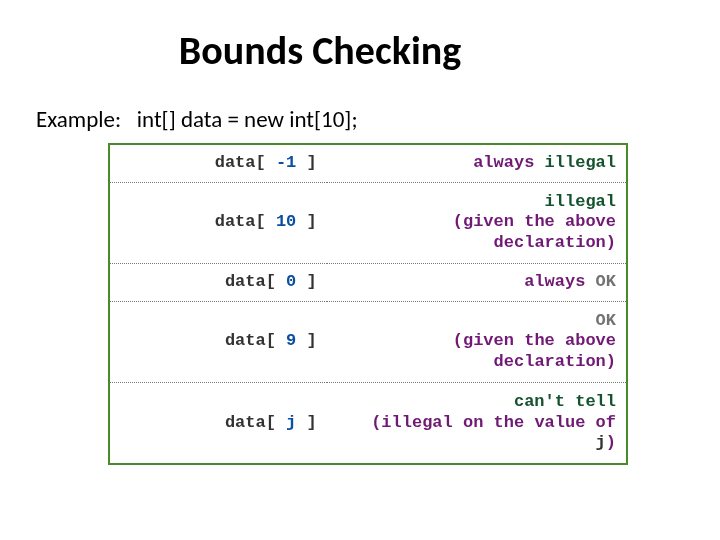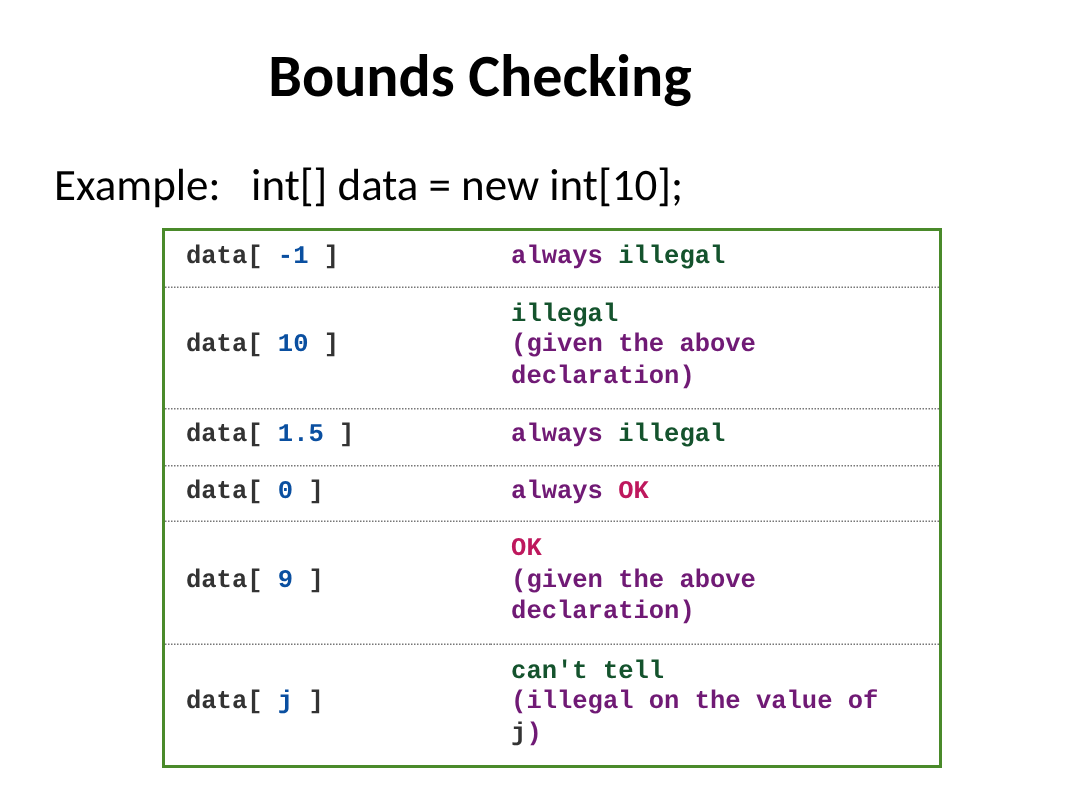--- a/index.html
+++ b/index.html
@@ -15,58 +15,59 @@
     padding: 18px 30px 20px 30px;
     position: relative;
   }
   .title {
     font-size: 40px;
     font-weight: 700;
     text-align: center;
     margin: 8px 0 30px 0;
   }
   .example {
-    font-size: 30px;
+    font-size: 23px;
     font-weight: 400;
     margin: 0 0 10px 6px;
   }
   .table-wrap {
     margin-left: 78px;
     width: 520px;
     border: 2px solid #4a8a2a;
   }
   table {
     border-collapse: collapse;
     width: 100%;
   }
   td {
     padding: 8px 10px 8px 14px;
     font-family: "Courier New", monospace;
     font-size: 17px;
     line-height: 1.22;
     vertical-align: middle;
     border-top: 1px dotted #777;
+    text-align: right;
   }
   tr:first-child td {
     border-top: none;
   }
   td.left {
     width: 42%;
     font-weight: 600;
     color: #333;
   }
   td.right {
     width: 58%;
     font-weight: 600;
   }
   .kw-data { color: #333; }
   .kw-idx  { color: #0a4fa0; font-weight: 700; }
   .word-red   { color: #14532d; }
   .word-brown { color: #701a75; }
-  .word-blue  { color: #be185d; font-weight: 700; }
+  .word-blue  { color: #737373; font-weight: 700; }
   .word-dark  { color: #333; }
   .row-tall td { padding-top: 9px; padding-bottom: 9px; }
 </style>
 </head>
 <body>
 
 <div class="slide">
 
   <div class="title">Bounds Checking</div>
 
@@ -81,24 +82,20 @@
       <tbody id="tbody">
           <tr>
             <td class="left"><span class="kw-data">data[ </span><span class="kw-idx">-1</span><span class="kw-data"> ]</span></td>
             <td class="right"><span class="word-brown">always </span><span class="word-red">illegal</span></td>
           </tr>
           <tr class="row-tall">
             <td class="left"><span class="kw-data">data[ </span><span class="kw-idx">10</span><span class="kw-data"> ]</span></td>
             <td class="right"><span class="word-red">illegal</span><br><span class="word-brown">(</span><span class="word-brown">given the above declaration</span><span class="word-brown">)</span></td>
           </tr>
           <tr>
-            <td class="left"><span class="kw-data">data[ </span><span class="kw-idx">1.5</span><span class="kw-data"> ]</span></td>
-            <td class="right"><span class="word-brown">always </span><span class="word-red">illegal</span></td>
-          </tr>
-          <tr>
             <td class="left"><span class="kw-data">data[ </span><span class="kw-idx">0</span><span class="kw-data"> ]</span></td>
             <td class="right"><span class="word-brown">always </span><span class="word-blue">OK</span></td>
           </tr>
           <tr class="row-tall">
             <td class="left"><span class="kw-data">data[ </span><span class="kw-idx">9</span><span class="kw-data"> ]</span></td>
             <td class="right"><span class="word-blue">OK</span><br><span class="word-brown">(</span><span class="word-brown">given the above declaration</span><span class="word-brown">)</span></td>
           </tr>
           <tr class="row-tall">
             <td class="left"><span class="kw-data">data[ </span><span class="kw-idx">j</span><span class="kw-data"> ]</span></td>
             <td class="right"><span class="word-red">can't tell</span><br><span class="word-brown">(</span><span class="word-brown">illegal on the value of </span><span class="word-dark">j</span><span class="word-brown">)</span></td>

